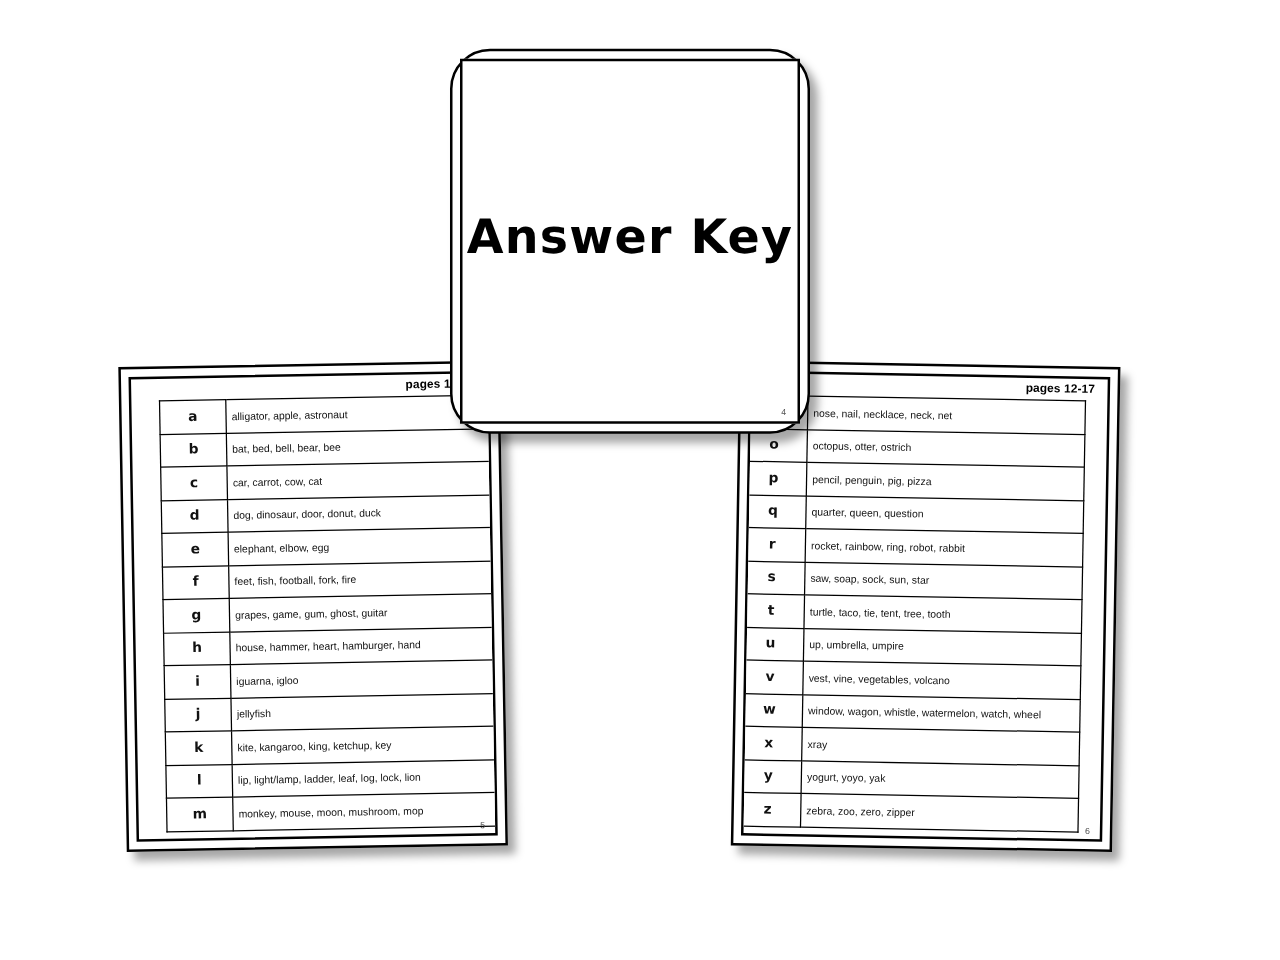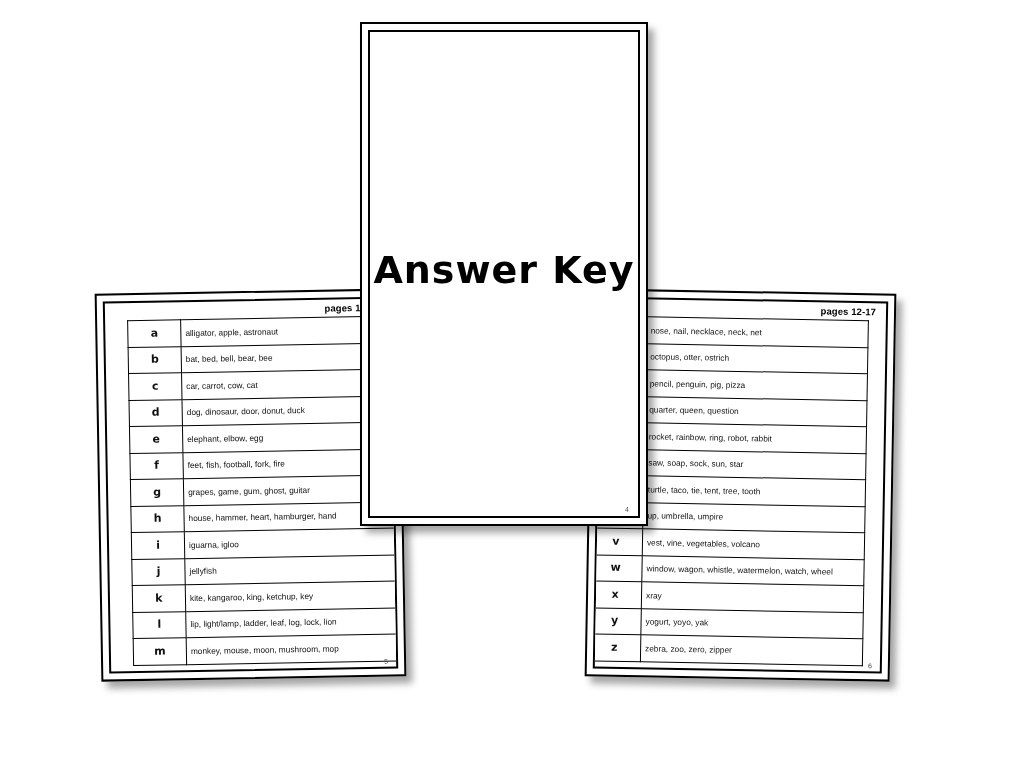--- a/index.html
+++ b/index.html
@@ -89,25 +89,26 @@
     text-align: center;
     font-size: 11px;
     font-weight: bold;
     font-family: "DejaVu Sans", sans-serif;
   }
   .tbl tr { height: 26.5px; }
 
   
   .page-center {
     left: 360px;
-    top: 22px;
+    top: 39px;
     width: 288px;
-    height: 504px;
+    height: 308px;
     transform: rotate(0deg);
     z-index: 10;
+    border-radius: 32px;
   }
   .cover-title {
     position: absolute;
     top: 0; left: 0; right: 0; bottom: 0;
     display: flex;
     align-items: center;
     justify-content: center;
     font-family: "DejaVu Sans", sans-serif;
     font-weight: bold;
     font-size: 38px;

